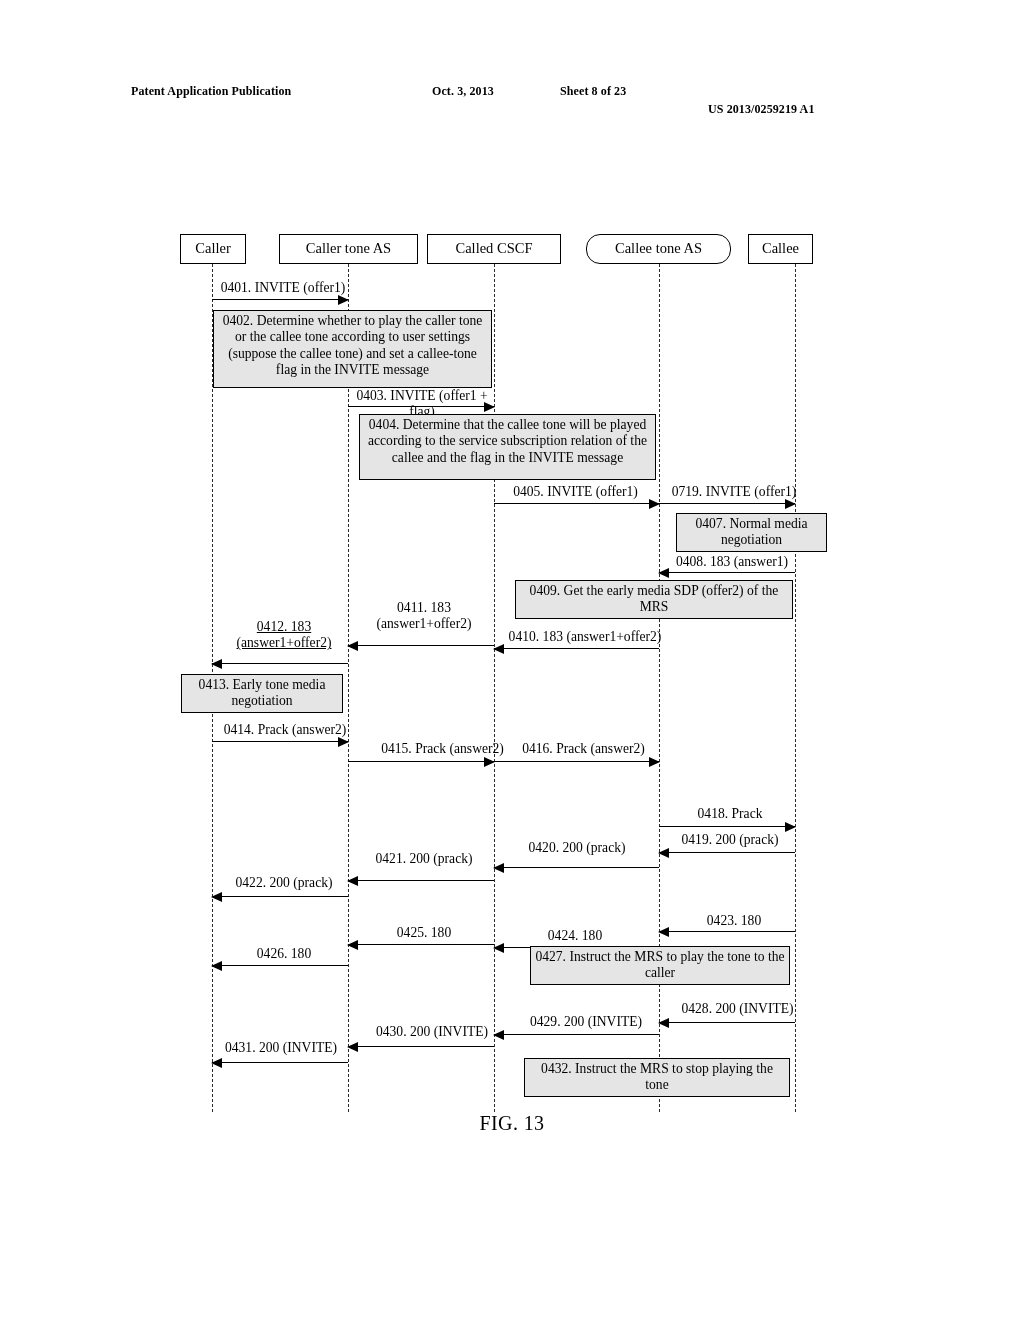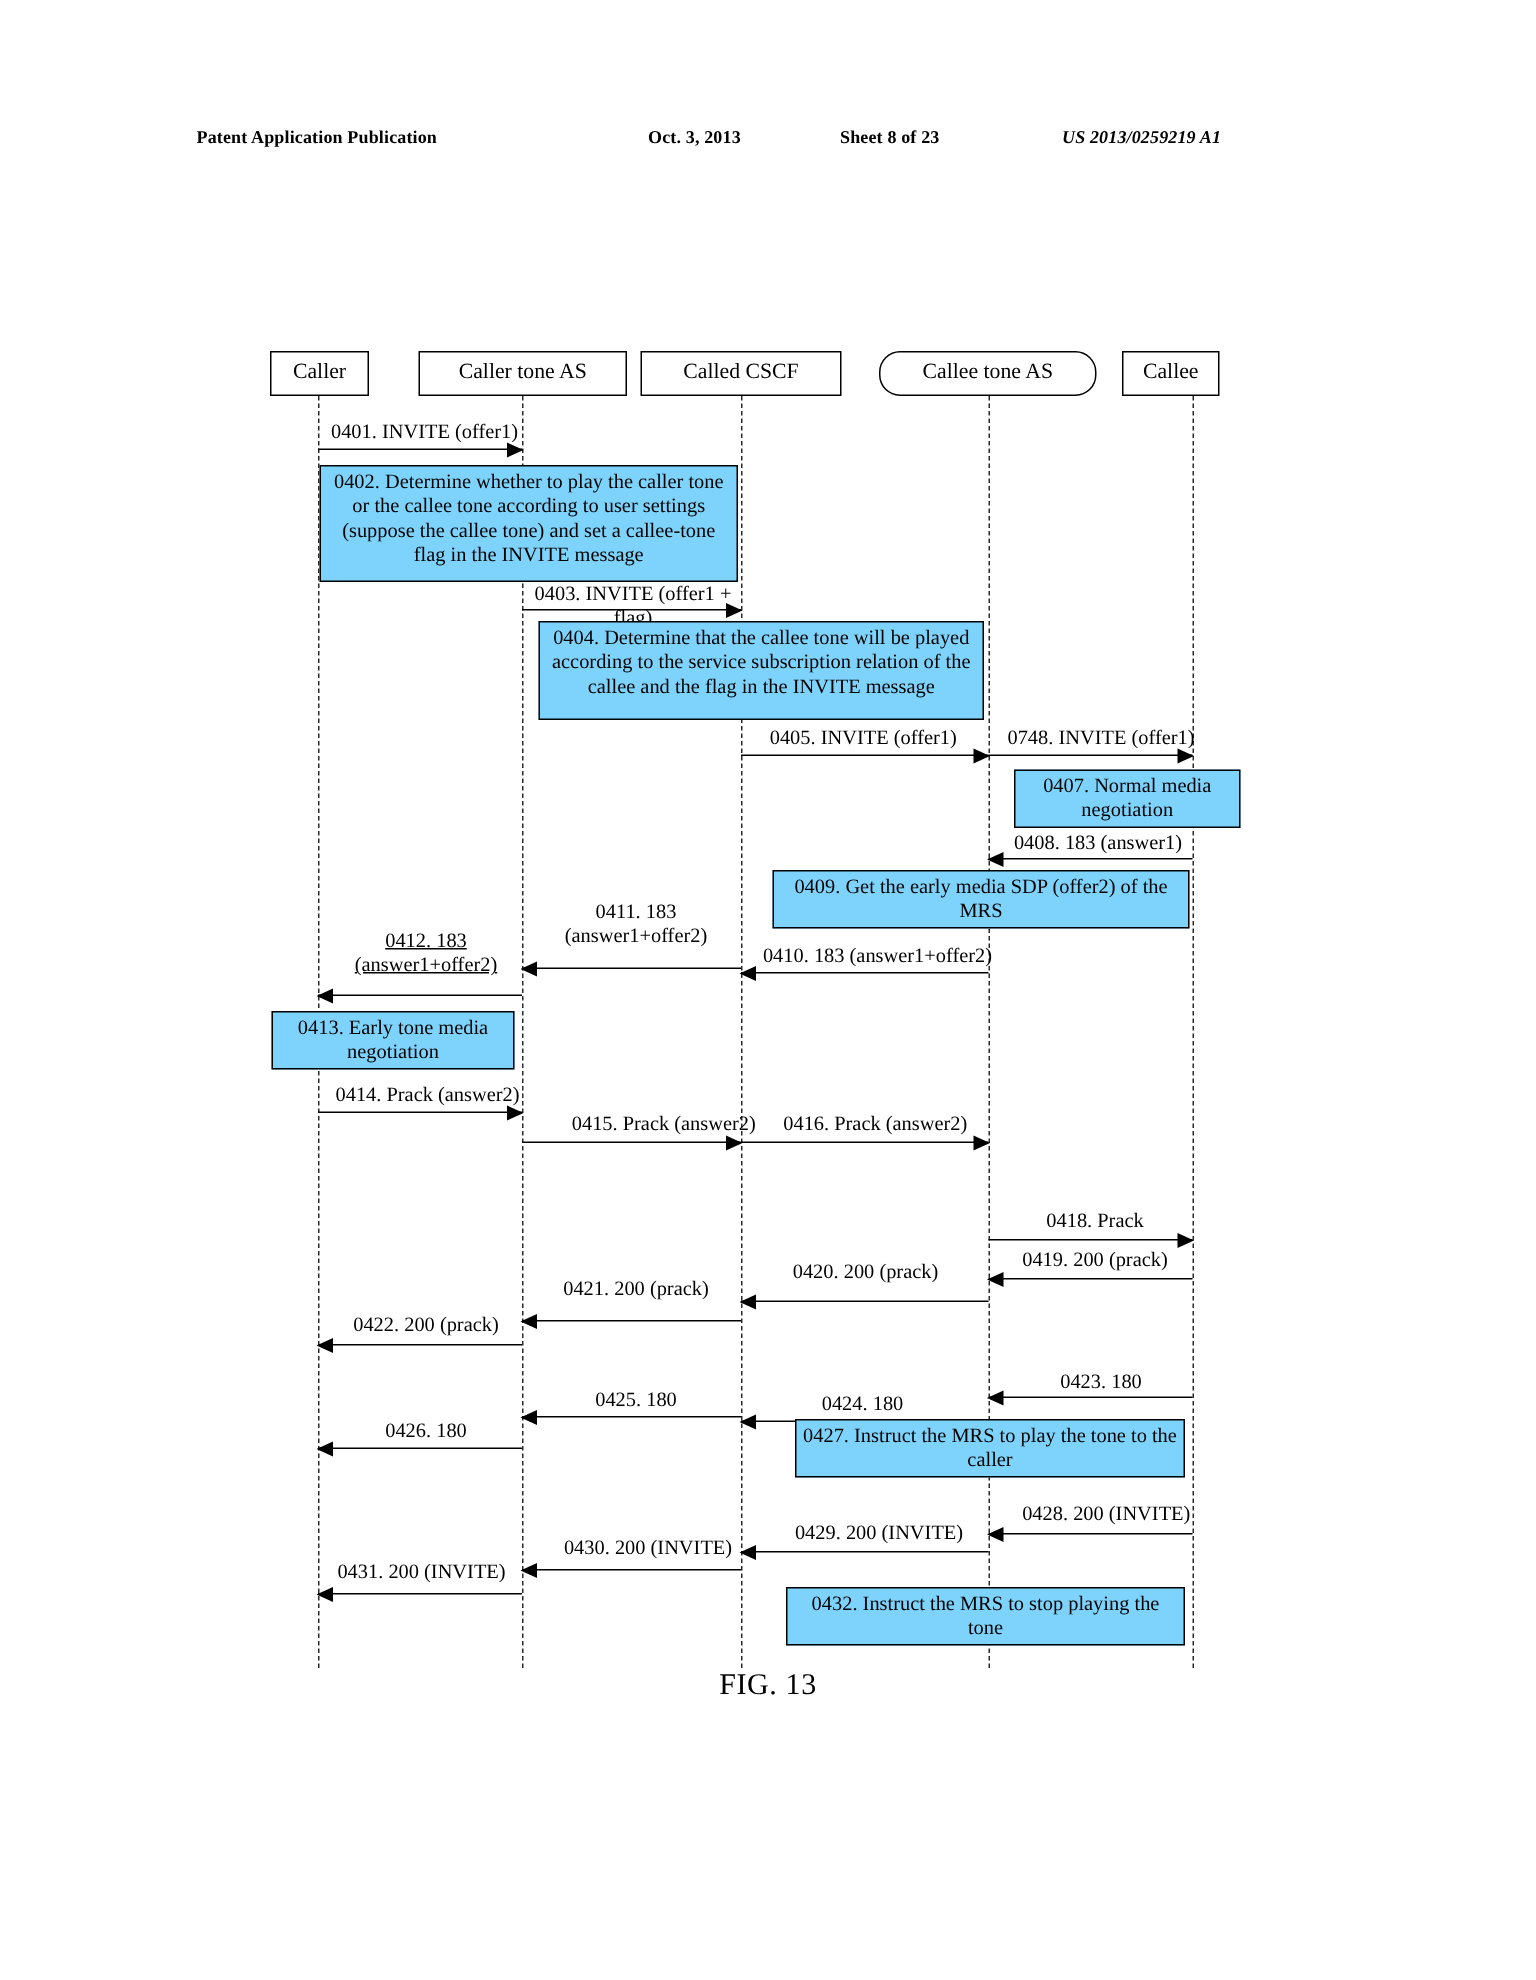--- a/index.html
+++ b/index.html
@@ -26,21 +26,21 @@
     height: 28px;
     font-family: "Liberation Serif", "DejaVu Serif", serif;
     font-weight: bold;
     font-size: 12px;
     letter-spacing: 0.1px;
     white-space: nowrap;
   }
   #page-header .hdr-pub   { position: absolute; left: 131px; top: 0; }
   #page-header .hdr-date  { position: absolute; left: 432px; top: 0; }
   #page-header .hdr-sheet { position: absolute; left: 560px; top: 0; }
-  #page-header .hdr-num   { position: absolute; left: 708px; top: 0; font-style: italic; }
+  #page-header .hdr-num   { position: absolute; left: 708px; top: 18px; }
 
   
   #diagram {
     position: absolute;
     left: 0;
     top: 0;
     width: 1024px;
     height: 1320px;
   }
 
@@ -62,21 +62,21 @@
     position: absolute;
     width: 0;
     border-left: 1.5px dashed #2a2a2a;
   }
 
   
   .note {
     position: absolute;
     box-sizing: border-box;
     border: 1.5px solid #000;
-    background: #7dd3fc;
+    background: #e5e5e5;
     text-align: center;
     font-size: 13.6px;
     line-height: 16.4px;
     padding: 2px 4px;
     z-index: 6;
   }
   .note .note-txt { display: block; }
 
   
   .msg {
@@ -166,21 +166,21 @@
   <div class="msg-label" style="left:344px; top:388px; width:156px;">0403. INVITE  (offer1 + flag)</div>
   <div class="msg to-right" style="left:348px; top:406px; width:146px;"></div>
 
   <div class="note" style="left:359px; top:414px; width:297px; height:66px;">
     <span class="note-txt">0404. Determine that the callee tone will be played according to the service subscription relation of the callee and the flag in the INVITE message</span>
   </div>
 
   <div class="msg-label" style="left:498px; top:484px; width:155px;">0405. INVITE (offer1)</div>
   <div class="msg to-right" style="left:494px; top:503px; width:165px;"></div>
 
-  <div class="msg-label" style="left:665px; top:484px; width:138px;">0748. INVITE (offer1)</div>
+  <div class="msg-label" style="left:665px; top:484px; width:138px;">0719. INVITE (offer1)</div>
   <div class="msg to-right" style="left:659px; top:503px; width:136px;"></div>
 
   <div class="note" style="left:676px; top:513px; width:151px; height:39px;">
     <span class="note-txt">0407. Normal media negotiation</span>
   </div>
 
   <div class="msg-label" style="left:664px; top:554px; width:136px;">0408. 183 (answer1)</div>
   <div class="msg to-left" style="left:659px; top:572px; width:136px;"></div>
 
   <div class="note" style="left:515px; top:580px; width:278px; height:39px;">

